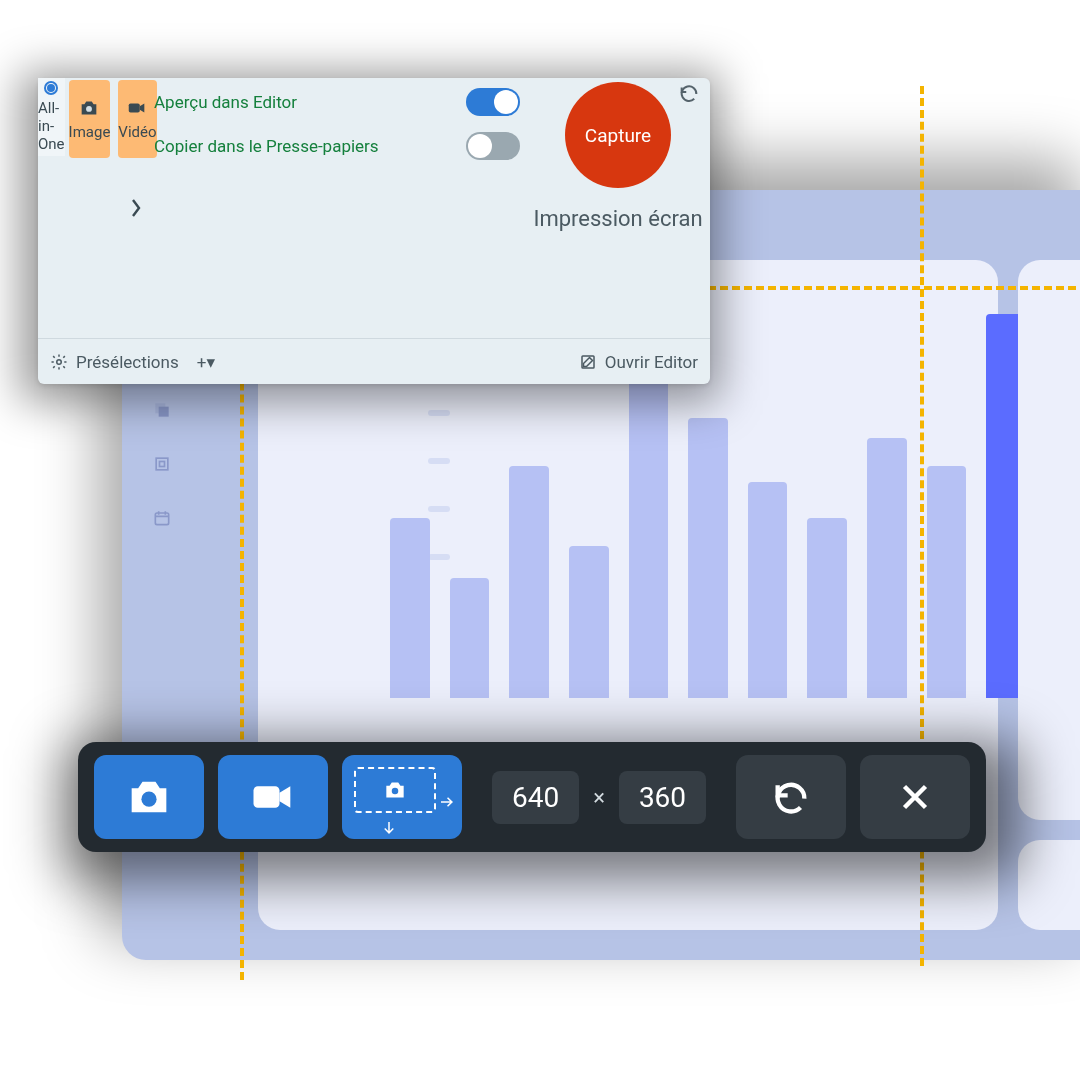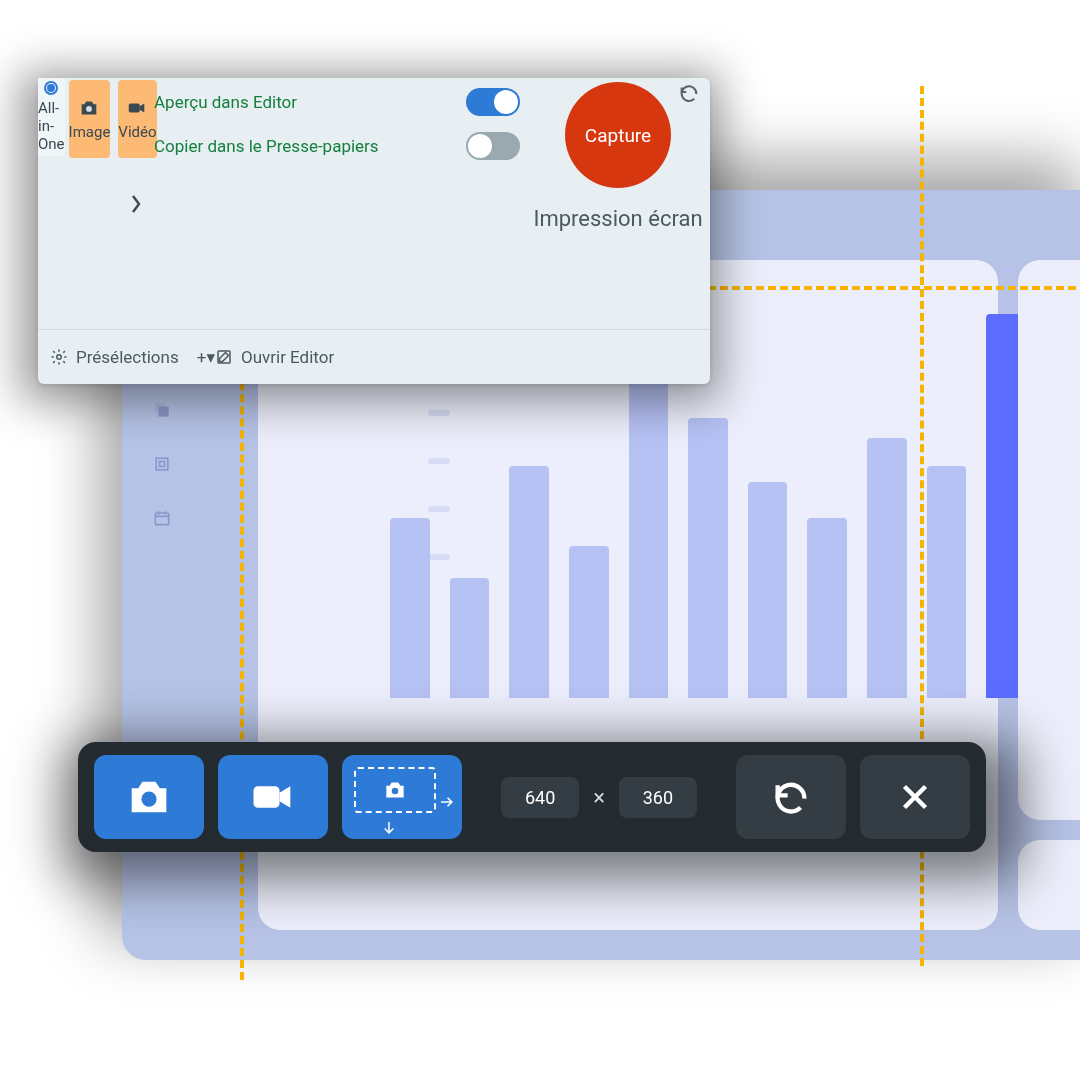--- a/index.html
+++ b/index.html
@@ -48,35 +48,35 @@
   .toggle { width:54px; height:28px; background:#9aa8b0; border-radius:14px; position:relative; cursor:pointer; }
   .toggle .knob { position:absolute; top:2px; left:2px; width:24px; height:24px; background:#fff; border-radius:50%; }
   .toggle.on { background:#2d7bd6; }
   .toggle.on .knob { left:28px; }
 
   .cap-col { width:184px; display:flex; flex-direction:column; align-items:center; padding-top:4px; position:relative; }
   .undo-ic { position:absolute; top:4px; right:10px; color:#55636b; }
   .cap-btn { width:106px; height:106px; background:#d7370f; border-radius:50%; color:#fff; display:flex; align-items:center; justify-content:center; font-size:19px; cursor:pointer; }
   .cap-sub { margin-top:18px; font-size:22px; color:#4b5a62; }
 
-  .panel-footer { height:55px; border-top:1px solid #cfd9df; display:flex; align-items:center; padding:0 12px; font-size:17px; color:#4b5a62; }
+  .panel-footer { height:46px; border-top:1px solid #cfd9df; display:flex; align-items:center; justify-content:space-between; padding:0 12px; font-size:17px; color:#4b5a62; }
   .pf-left, .pf-right { display:flex; align-items:center; gap:8px; cursor:pointer; }
   .pf-left .gear, .pf-right .edit { width:18px; height:18px; }
   .plus-drop { margin-left:10px; font-size:17px; }
 
   
   .toolbar-shadow { position:absolute; left:62px; top:740px; width:960px; height:140px; background:rgba(0,0,0,.5); filter:blur(26px); border-radius:20px; }
   .toolbar { position:absolute; left:78px; top:742px; width:908px; height:110px; background:#232a30; border-radius:18px; display:flex; align-items:center; padding:0 16px; gap:14px; }
   .tbtn { width:110px; height:84px; border-radius:12px; display:flex; align-items:center; justify-content:center; cursor:pointer; position:relative; }
   .tbtn.blue { background:#2d7bd6; }
   .tbtn.dark { background:#353d44; }
   .tbtn svg { color:#fff; }
   .tbtn.wide { width:120px; }
   .dims { flex:1; display:flex; align-items:center; justify-content:center; gap:14px; color:#d3dbe0; font-size:22px; }
-  .dim-box { background:#353d44; border-radius:8px; padding:10px 20px; font-size:18px; color:#fff; min-width:78px; text-align:center; }
+  .dim-box { background:#353d44; border-radius:8px; padding:10px 20px; font-size:28px; color:#fff; min-width:78px; text-align:center; }
   .ratio-dash { position:absolute; inset:12px 26px 26px 12px; border:2px dashed #fff; border-radius:4px; display:flex; align-items:center; justify-content:center; }
 </style>
 </head>
 <body>
 
 <div class="stage">
 
   <div class="bg-shadow"></div>
   <div class="dashboard">
     <div class="dash-sidebar">

